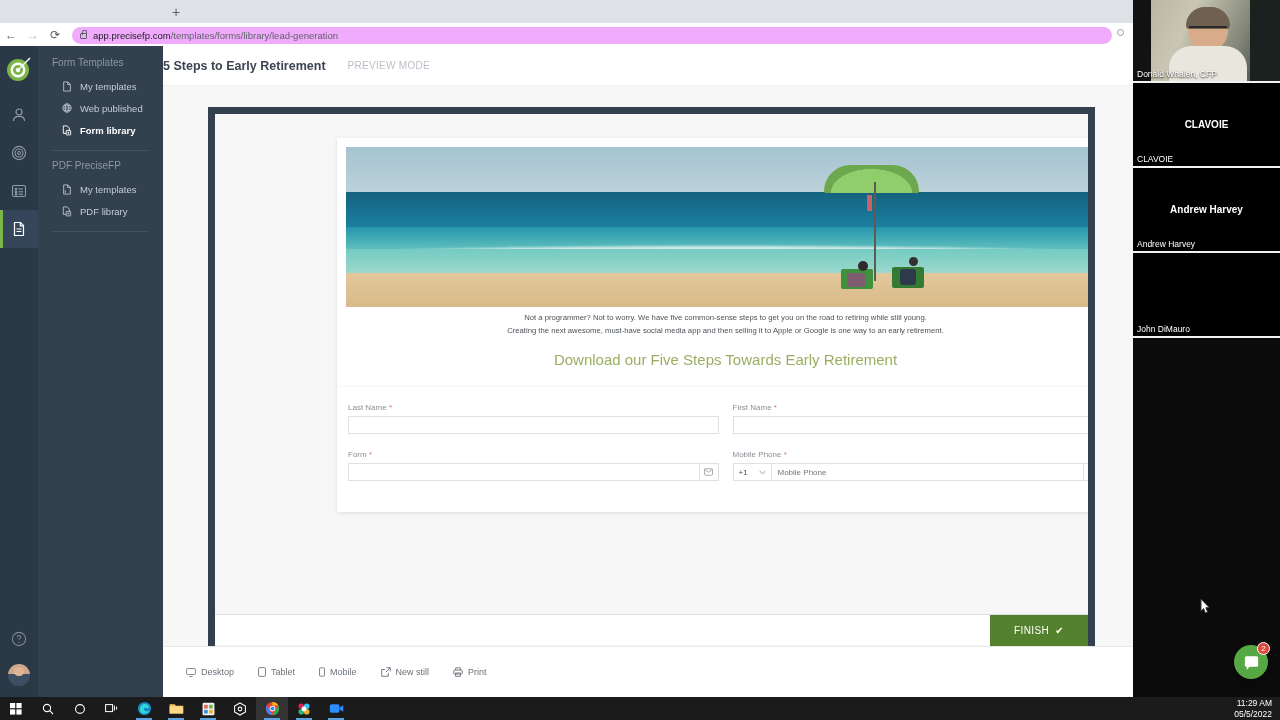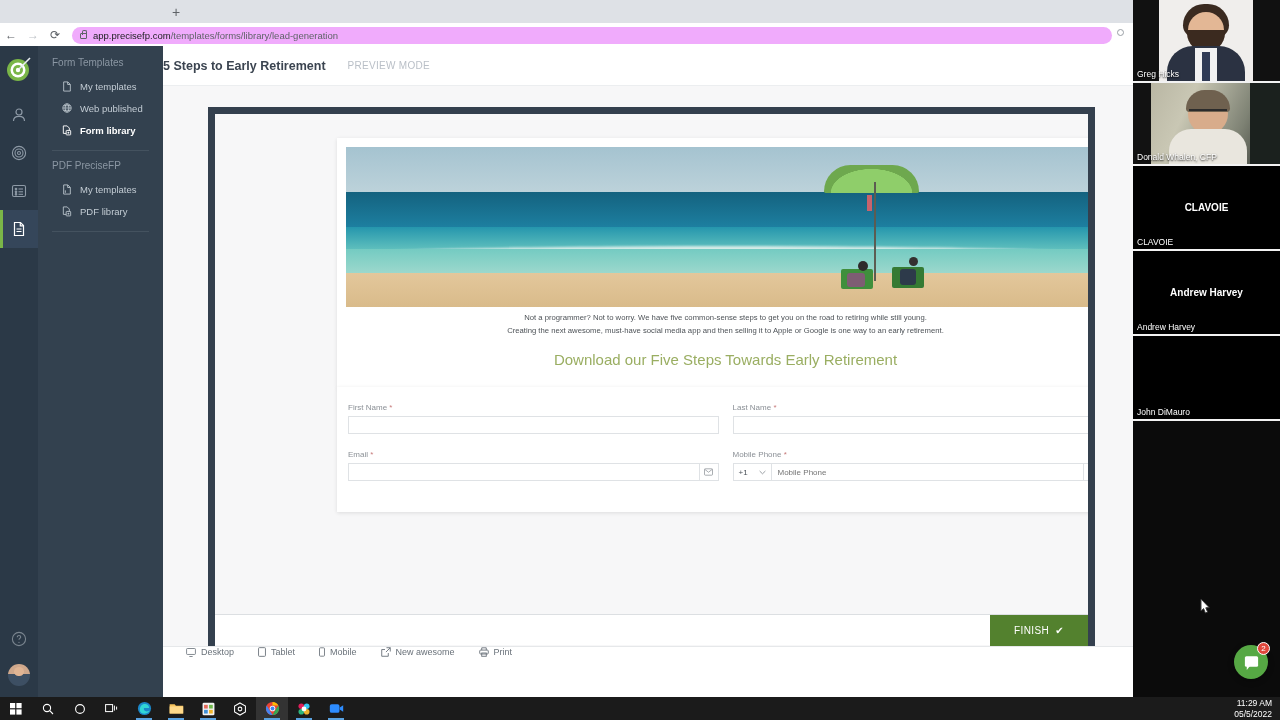--- a/index.html
+++ b/index.html
@@ -109,21 +109,21 @@
      font-family:"Liberation Sans", sans-serif; color:#3b4450; background:transparent; }
   .addon { width:19px; height:100%; border-left:1px solid #dfe2e5; display:flex; align-items:center; justify-content:center; color:#8b9096; flex:none; }
   .ccode { width:38px; height:100%; border-right:1px solid #dfe2e5; display:flex; align-items:center;
      justify-content:space-between; padding:0 5px; font-size:8px; color:#4a5159; flex:none; }
 
   .footbar { position:absolute; left:0; right:0; bottom:34px; height:31px; background:#ffffff; border-top:1px solid #dcdfe2; }
   .finish-btn { position:absolute; right:0; top:0; height:31px; width:98px; background:#53812e; color:#ffffff;
      display:flex; align-items:center; justify-content:center; gap:6px; font-size:10px; letter-spacing:0.4px; }
 
   .devicebar { position:absolute; left:163px; top:600px; width:970px; height:51px; background:#ffffff; border-top:1px solid #e6e8ea;
-     display:flex; align-items:flex-start; gap:24px; padding-left:23px; }
+     display:flex; align-items:center; gap:24px; padding-left:23px; }
   .devbtn { display:flex; align-items:center; gap:5px; font-size:9px; color:#6a727a; }
 
   
   .cursor { position:absolute; left:1196px; top:598px; width:16px; height:20px; z-index:60; }
 
   
   .vpanel { position:absolute; left:1133px; top:0; width:147px; height:697px; background:#0b0b0b; }
   .vtile { position:relative; width:147px; overflow:hidden; background:#000; border-bottom:2px solid #f2f2f2; }
   .vname { position:absolute; left:4px; bottom:2px; font-size:8.5px; color:#ffffff; text-shadow:0 1px 2px #000; }
   .vcenter { position:absolute; inset:0; display:flex; align-items:center; justify-content:center;
@@ -323,41 +323,41 @@
               <p>Not a programmer? Not to worry. We have five common-sense steps to get you on the road to retiring while still young.</p>
               <p>Creating the next awesome, must-have social media app and then selling it to Apple or Google is one way to an early retirement.</p>
             </div>
             <div class="hero-cta">Download our Five Steps Towards Early Retirement</div>
           </div>
 
           <div class="fields-card">
             <div class="frow">
               <div class="fcol">
                 <div class="flabel">
-                  <span>First Name</span>
+                  <span>Last Name</span>
                   <span class="req">*</span>
                 </div>
                 <div class="finput">
                   <input type="text" placeholder="" style="">
                 </div>
               </div>
               <div class="fcol">
                 <div class="flabel">
-                  <span>Last Name</span>
+                  <span>First Name</span>
                   <span class="req">*</span>
                 </div>
                 <div class="finput">
                   <input type="text" placeholder="" style="">
                 </div>
               </div>
             </div>
             <div class="frow">
               <div class="fcol">
                 <div class="flabel">
-                  <span>Email</span>
+                  <span>Form</span>
                   <span class="req">*</span>
                 </div>
                 <div class="finput">
                   <input type="text" placeholder="" style="">
                   <span class="addon">
                     <svg width="9" height="8" viewBox="0 0 11 9" fill="none" stroke="#8b9096" stroke-width="0.9">
                       <rect x="0.6" y="0.6" width="9.8" height="7.8" rx="1"></rect>
                         <path d="M0.9 1.2 5.5 4.8 10.1 1.2"></path>
                     </svg>
                   </span>
@@ -414,51 +414,40 @@
             <rect x="0.6" y="0.6" width="5.8" height="9.8" rx="1"></rect>
           </svg>
         <span>Mobile</span>
       </div>
       <div class="devbtn">
         <svg width="10" height="10" viewBox="0 0 11 11" fill="none" stroke="#6a727a" stroke-width="1">
             <path d="M6 0.8h4.2V5"></path>
             <path d="M10.2 0.8 5.4 5.6"></path>
             <path d="M8 6.6v3.6H0.8V2.8h3.6"></path>
           </svg>
-        <span>New awesome</span>
+        <span>New still</span>
       </div>
       <div class="devbtn">
         <svg width="10" height="10" viewBox="0 0 11 11" fill="none" stroke="#6a727a" stroke-width="1">
             <path d="M3 3.4V0.9h5v2.5"></path>
             <rect x="0.8" y="3.4" width="9.4" height="4.3" rx="1"></rect>
             <rect x="3" y="6.6" width="5" height="3.6"></rect>
           </svg>
         <span>Print</span>
       </div>
     </div>
   </div>
 
   <div class="cursor">
     <svg width="16" height="20" viewBox="0 0 16 20">
       <path d="M5 1 L5 13 L7.6 10.6 L9.4 15 L11.6 14 L9.8 9.8 L13.2 9.6 Z" fill="#ffffff" stroke="#3a3a3a" stroke-width="1"></path>
     </svg>
   </div>
 
   <div class="vpanel">
-    <div class="vtile t1">
-      <div class="photo">
-          <div class="hair"></div>
-          <div class="face"></div>
-          <div class="beard"></div>
-          <div class="suit"></div>
-          <div class="shirt"></div>
-          <div class="tie"></div>
-        </div>
-      <span class="vname">Greg Hicks</span>
-    </div>
     <div class="vtile t2">
       <div class="bg"></div>
         <div class="blk"></div>
         <div class="blk2"></div>
       <div class="head"></div>
         <div class="hair"></div>
         <div class="glass"></div>
         <div class="body"></div>
       <span class="vname">Donald Whalen, CFP</span>
     </div>

